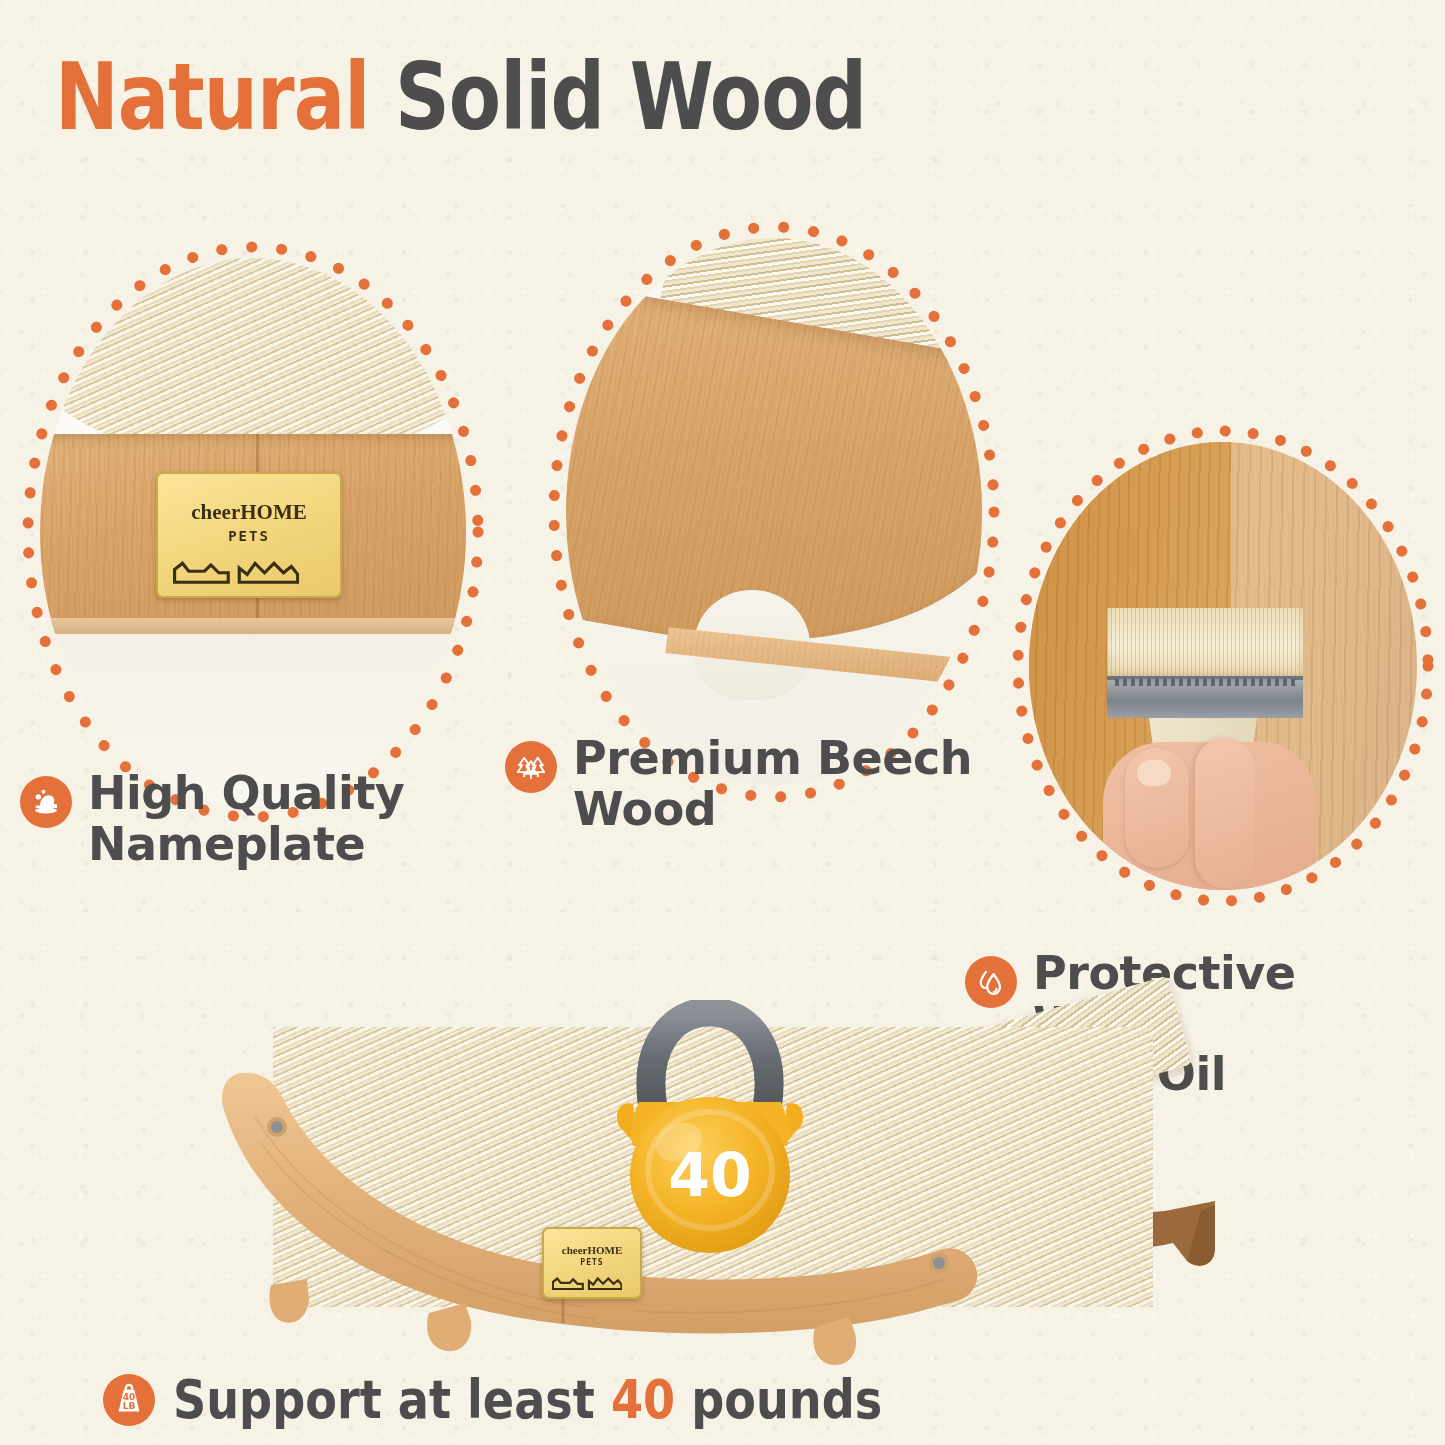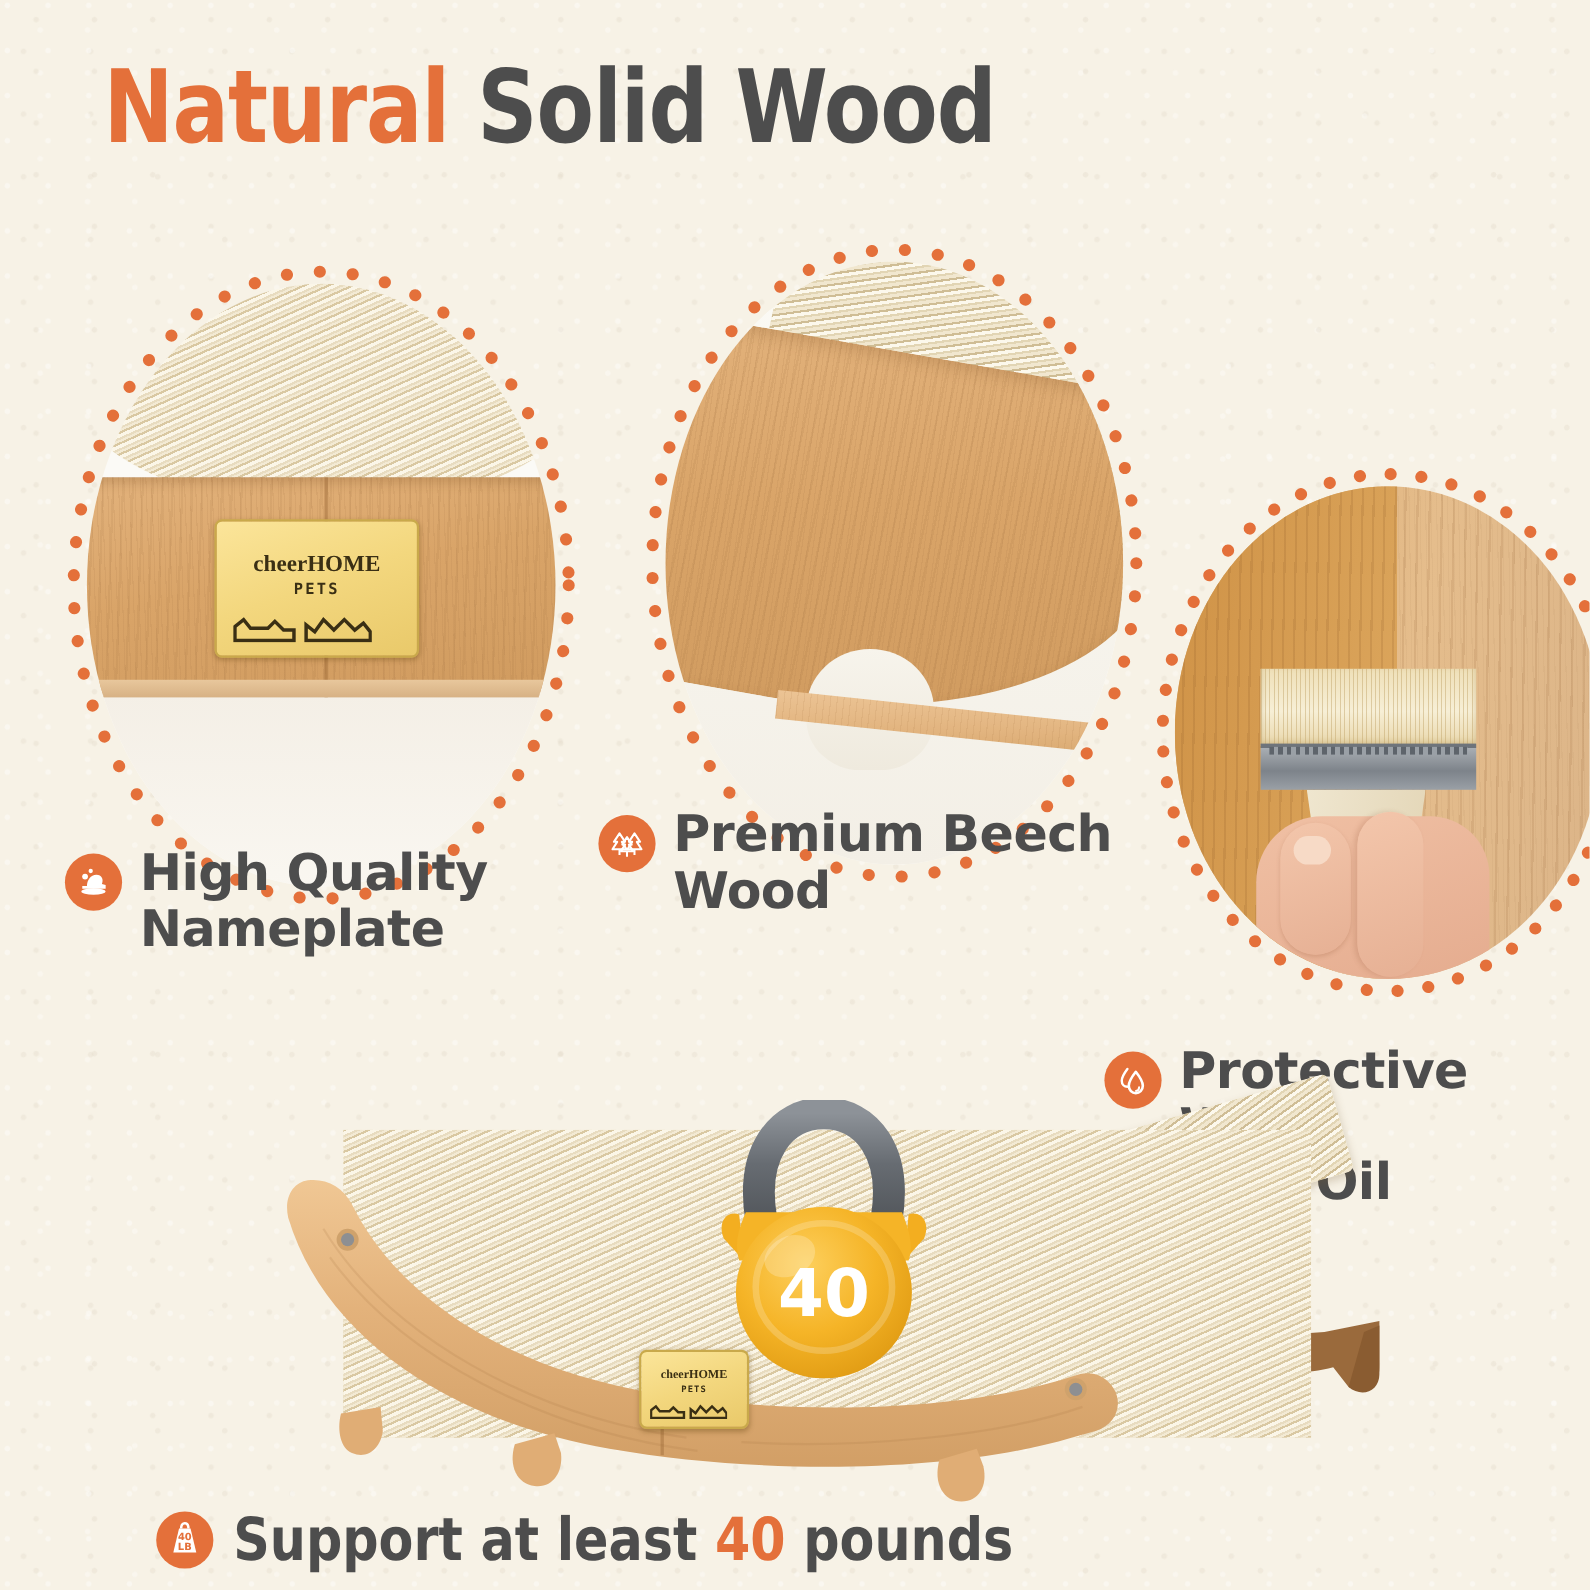--- a/index.html
+++ b/index.html
@@ -13,21 +13,21 @@
   #paper-texture{
     position:absolute; inset:0; pointer-events:none; z-index:0;
     background:
       radial-gradient(circle at 18% 12%, rgba(255,255,255,.55) 0 2px, transparent 3px),
       radial-gradient(circle at 62% 38%, rgba(218,208,190,.35) 0 2px, transparent 3px),
       radial-gradient(circle at 85% 70%, rgba(255,255,255,.45) 0 2px, transparent 3px),
       radial-gradient(circle at 35% 82%, rgba(214,204,186,.30) 0 2px, transparent 3px);
     background-size:37px 41px, 53px 47px, 43px 39px, 61px 57px;
     opacity:.75;
   }
-  #stage{ position:absolute; inset:0; z-index:1;margin-left:39px; }
+  #stage{ position:absolute; inset:0; z-index:1; }
 
   
   #title{
     position:absolute; left:55px; top:52px;
     font-size:92px; font-weight:700; letter-spacing:-1px;
     white-space:nowrap; line-height:1;
     font-family:"DejaVu Sans Condensed","Liberation Sans", sans-serif;
     transform:scaleX(.92); transform-origin:left center;
   }
   #title .t-accent{ color:#e4703a; }

